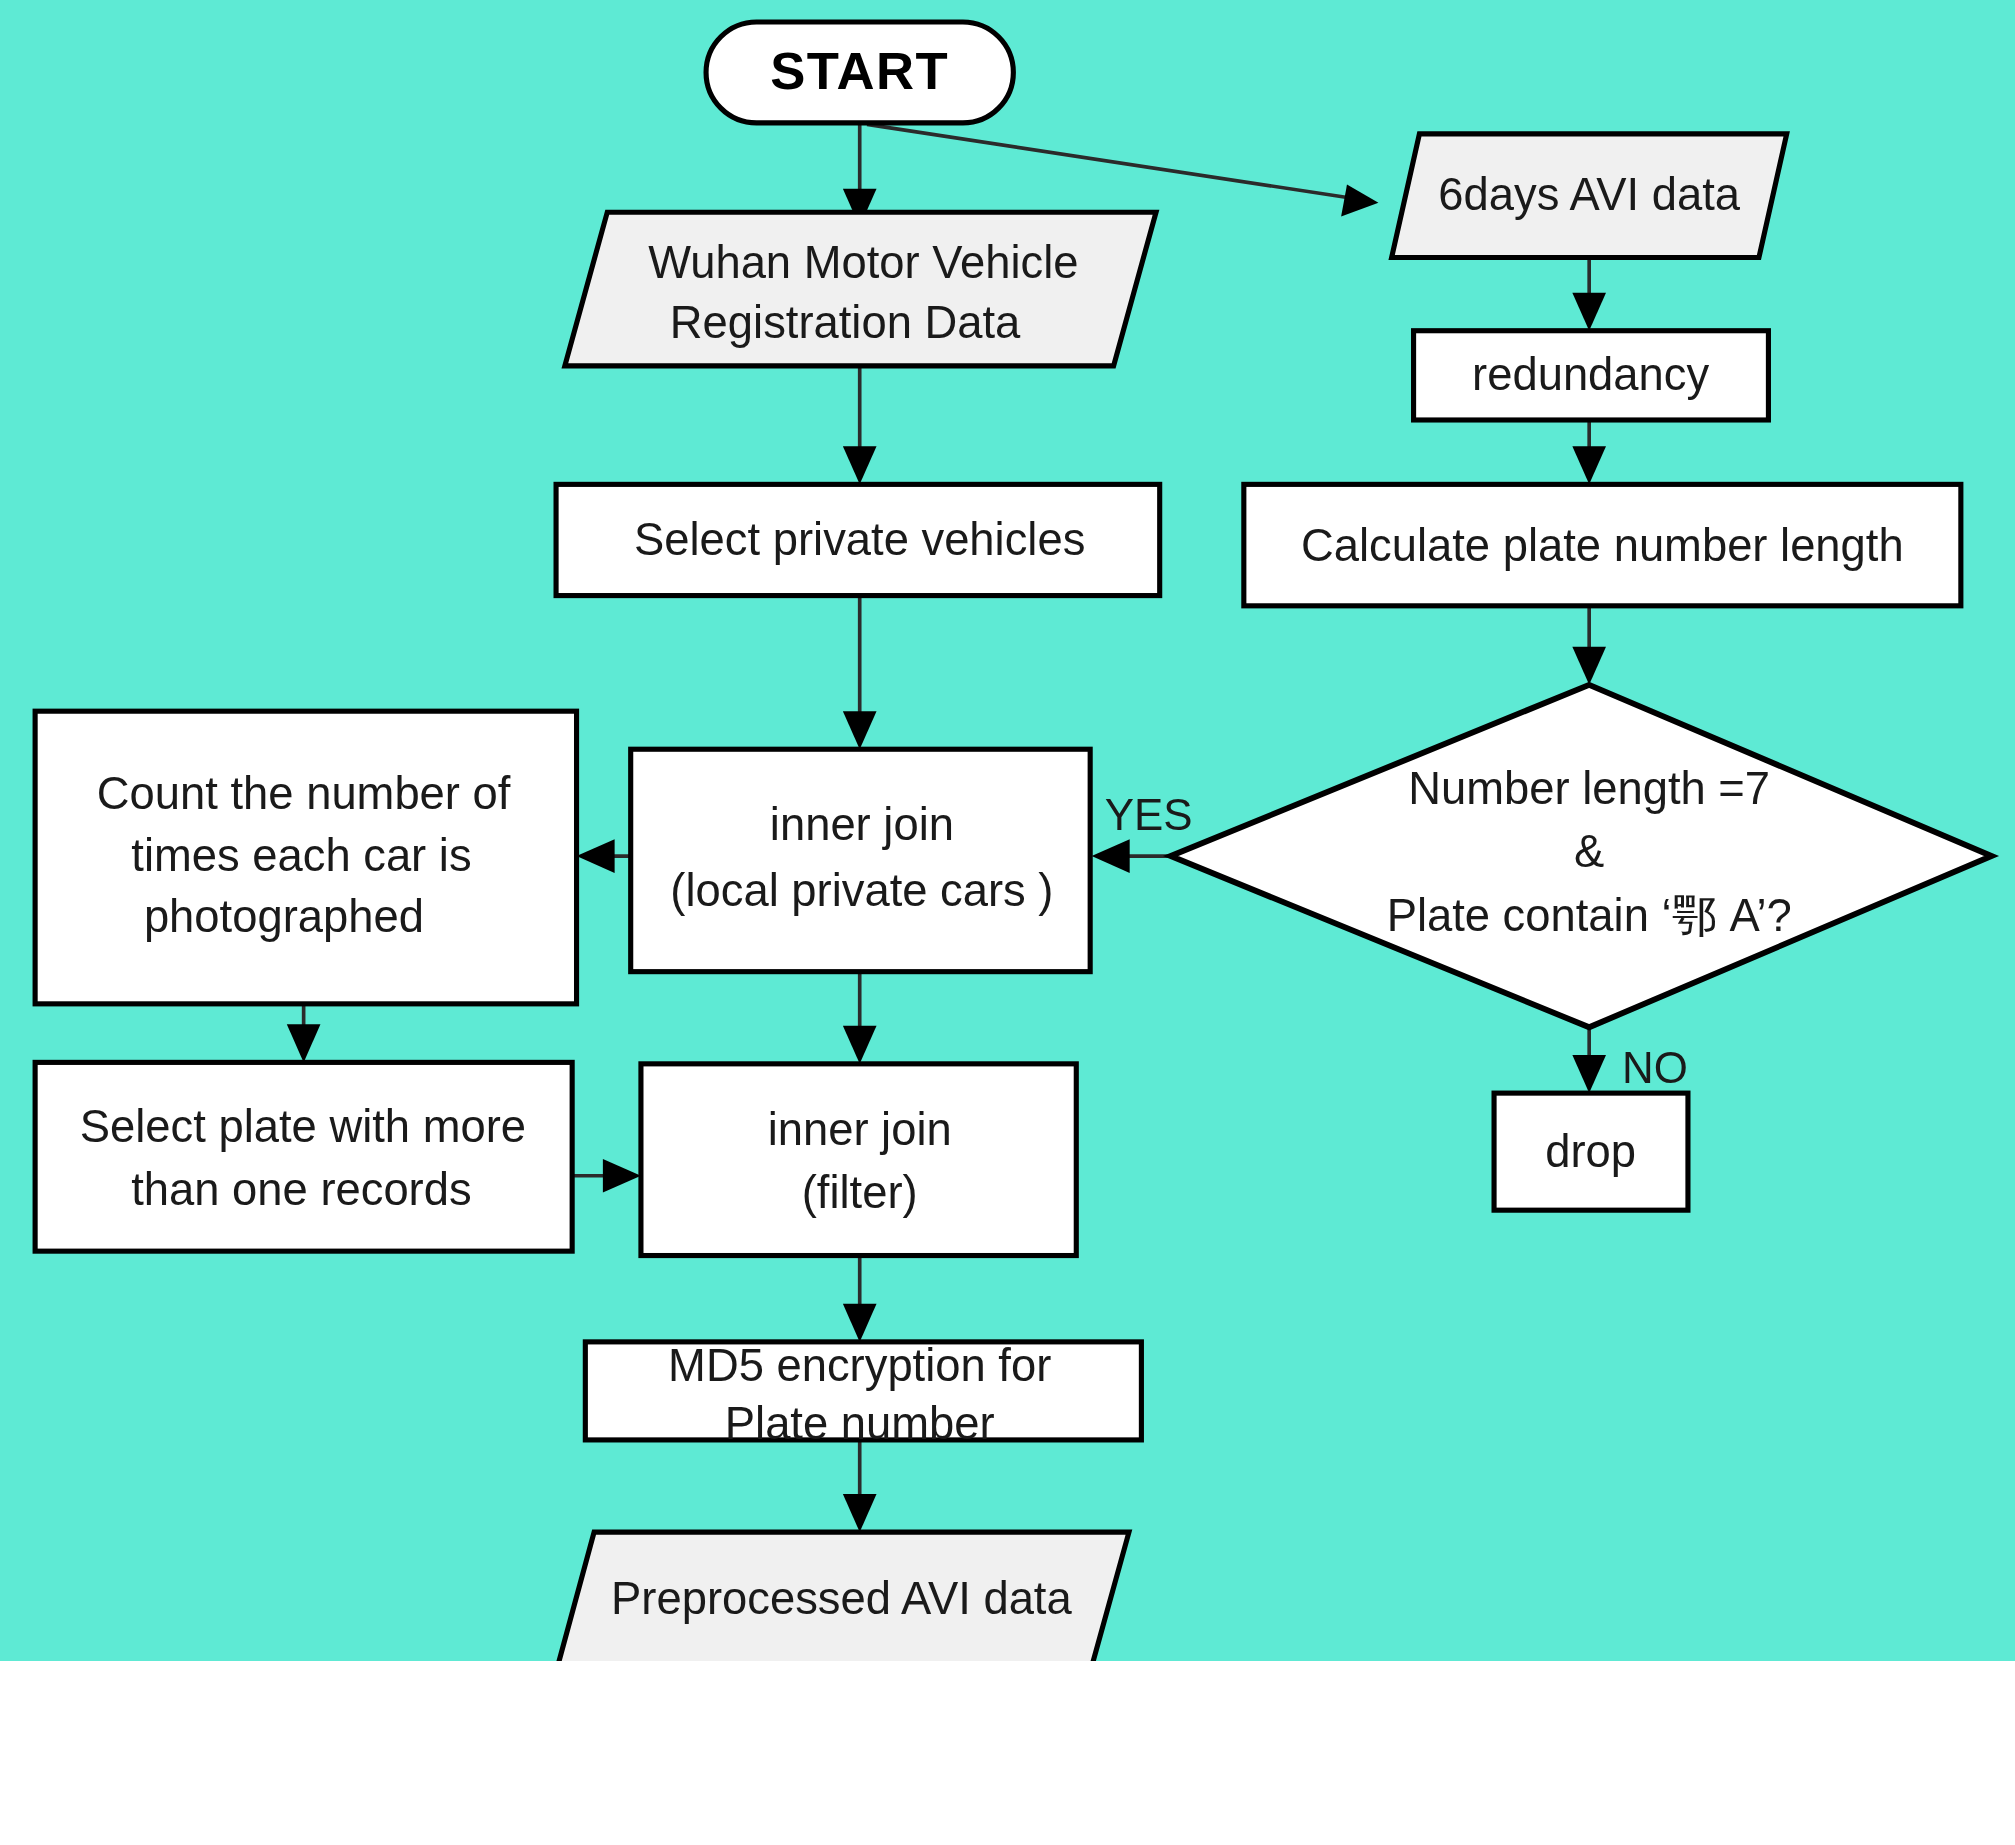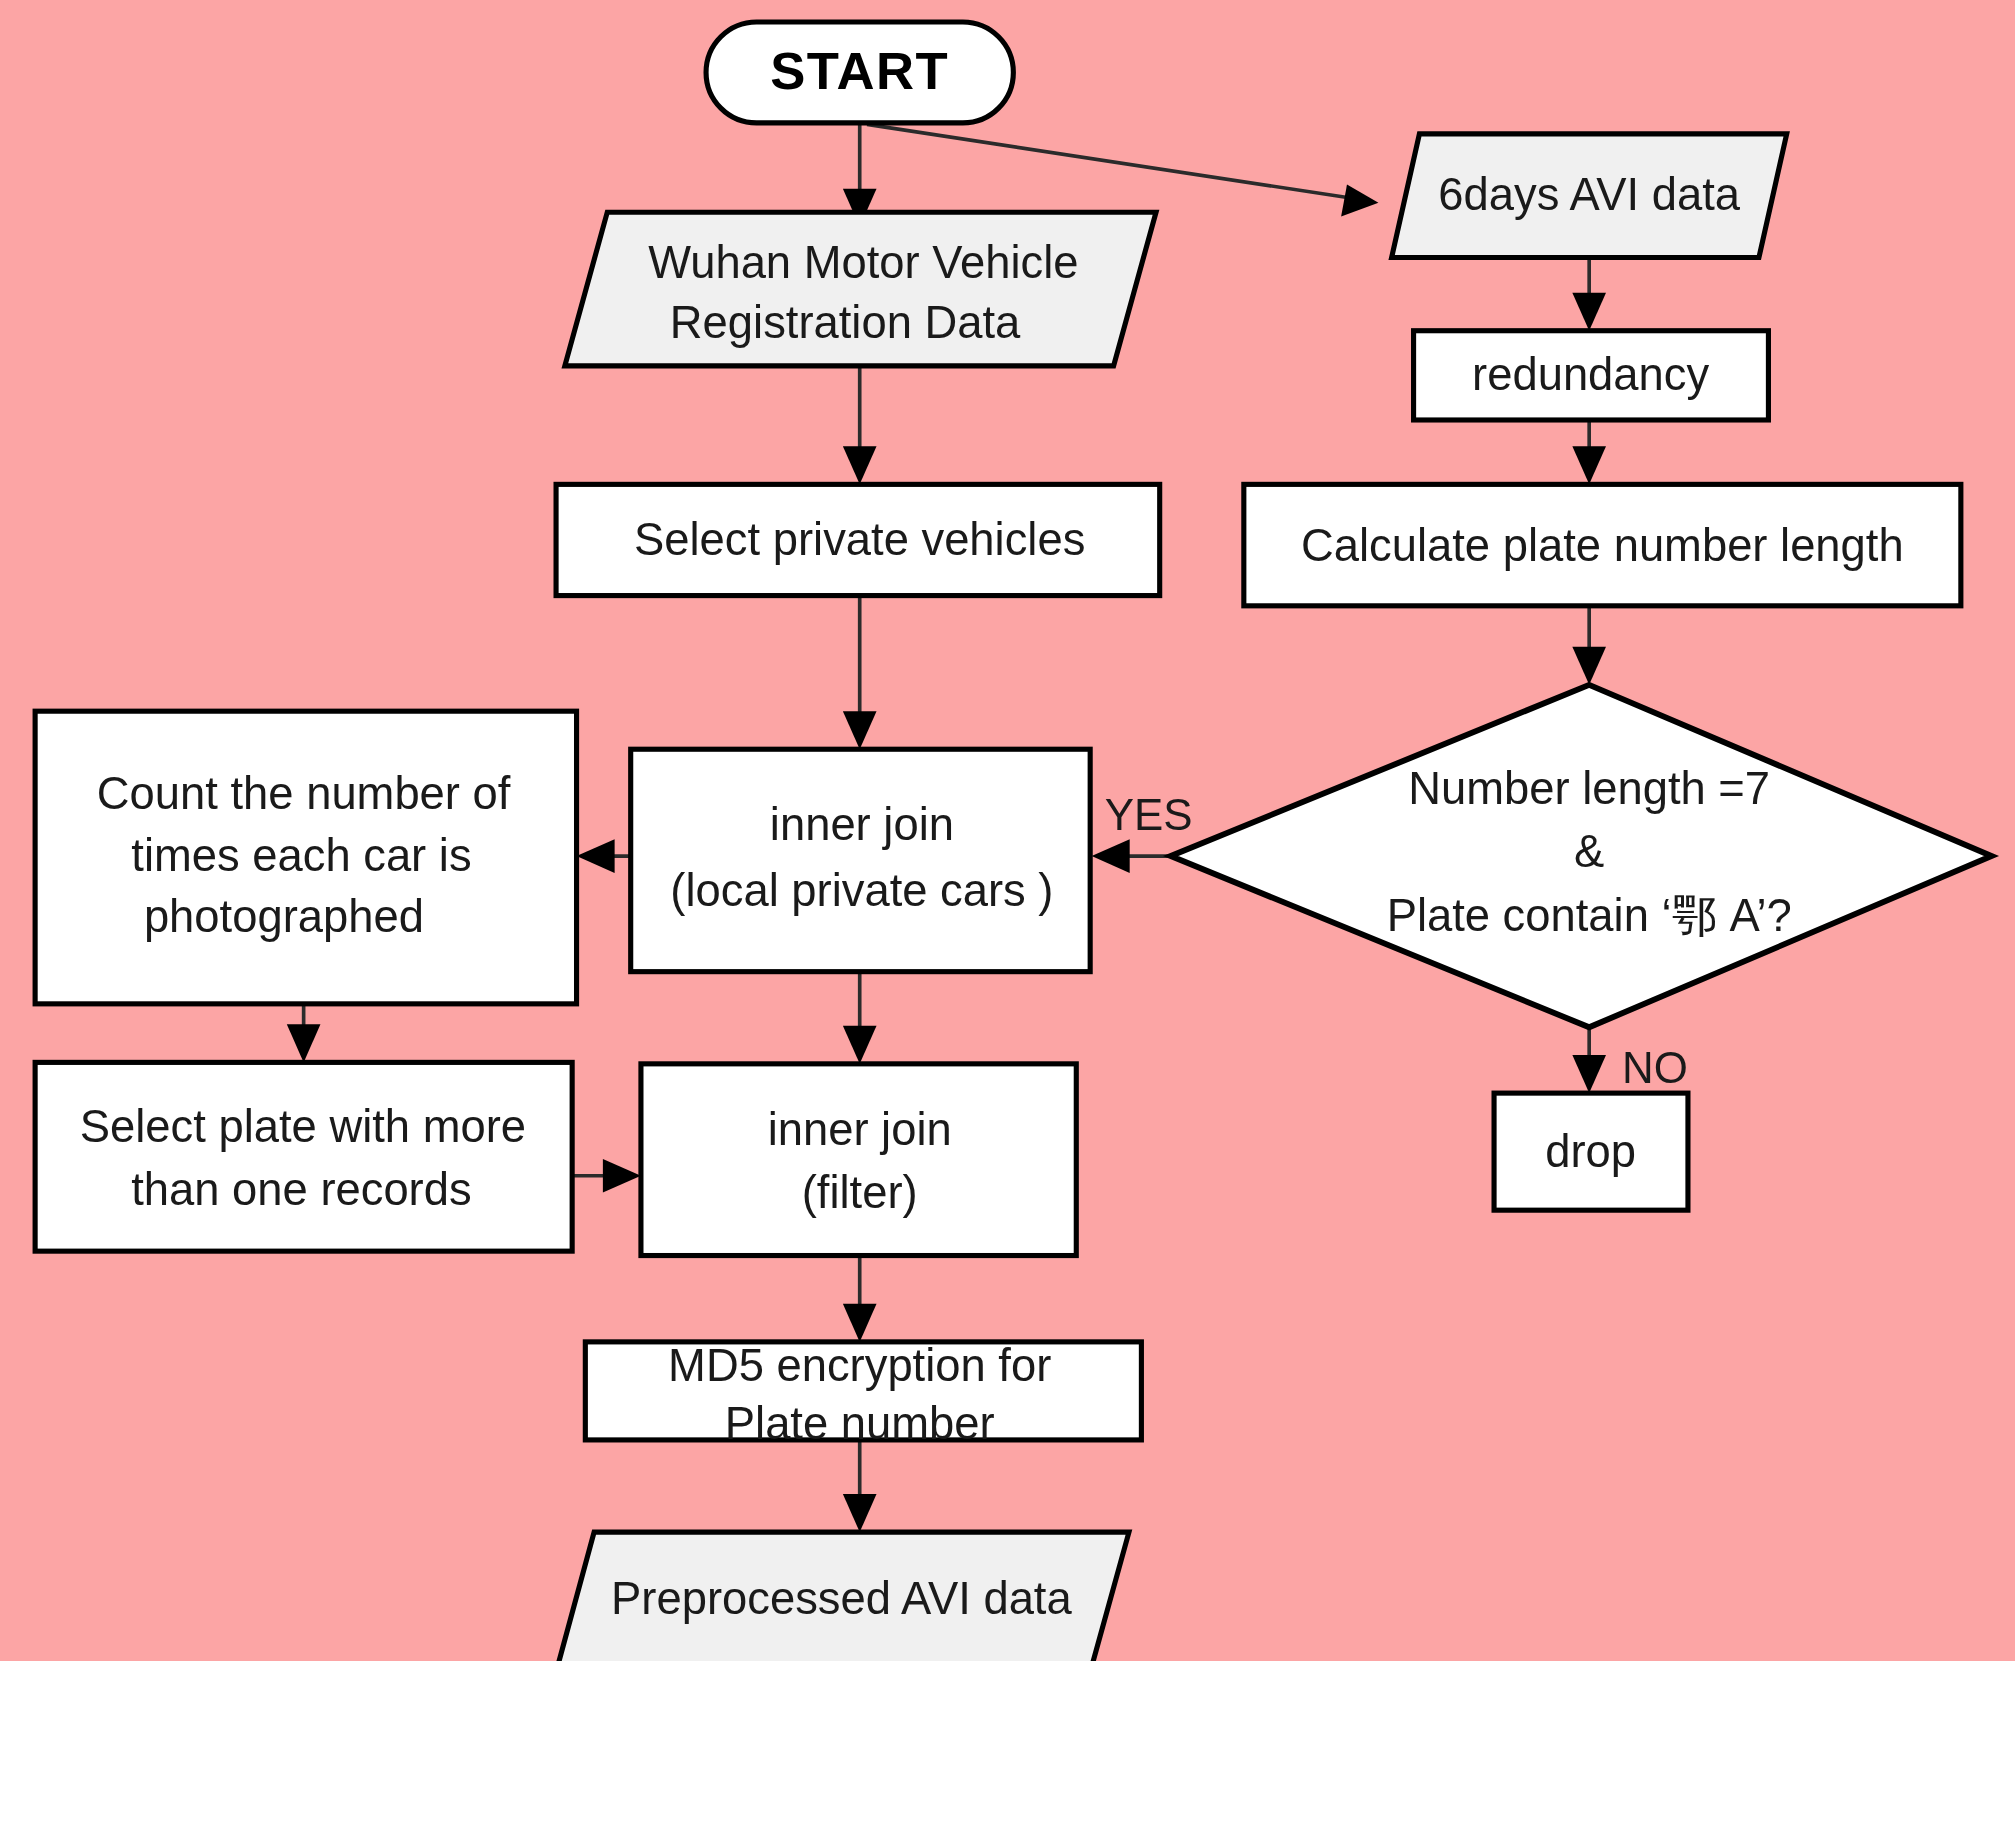--- a/index.html
+++ b/index.html
@@ -7,21 +7,21 @@
     padding: 0;
     background: #ffffff;
   }
   body {
     font-family: "Liberation Sans", sans-serif;
   }
   #canvas-wrap {
     position: relative;
     width: 2015px;
     height: 1661px;
-    background: #fca5a5;
+    background: #5eead4;
     overflow: hidden;
   }
   svg.flow {
     position: absolute;
     top: 0;
     left: 0;
     width: 2015px;
     height: 1846px;
   }
   .node-shape {

